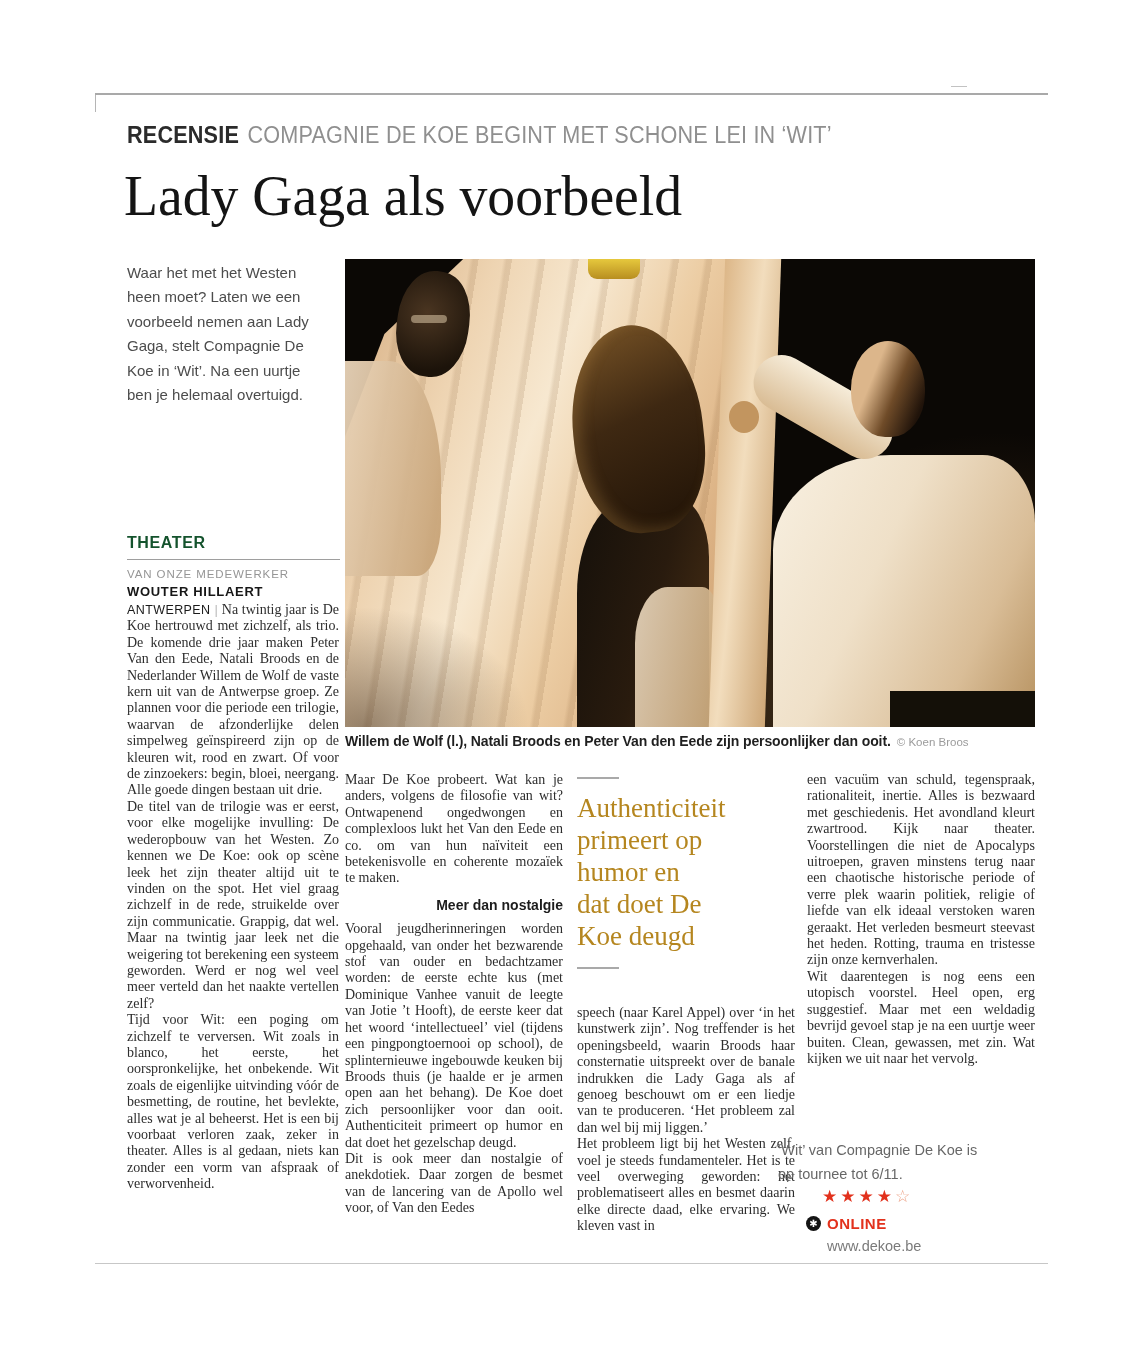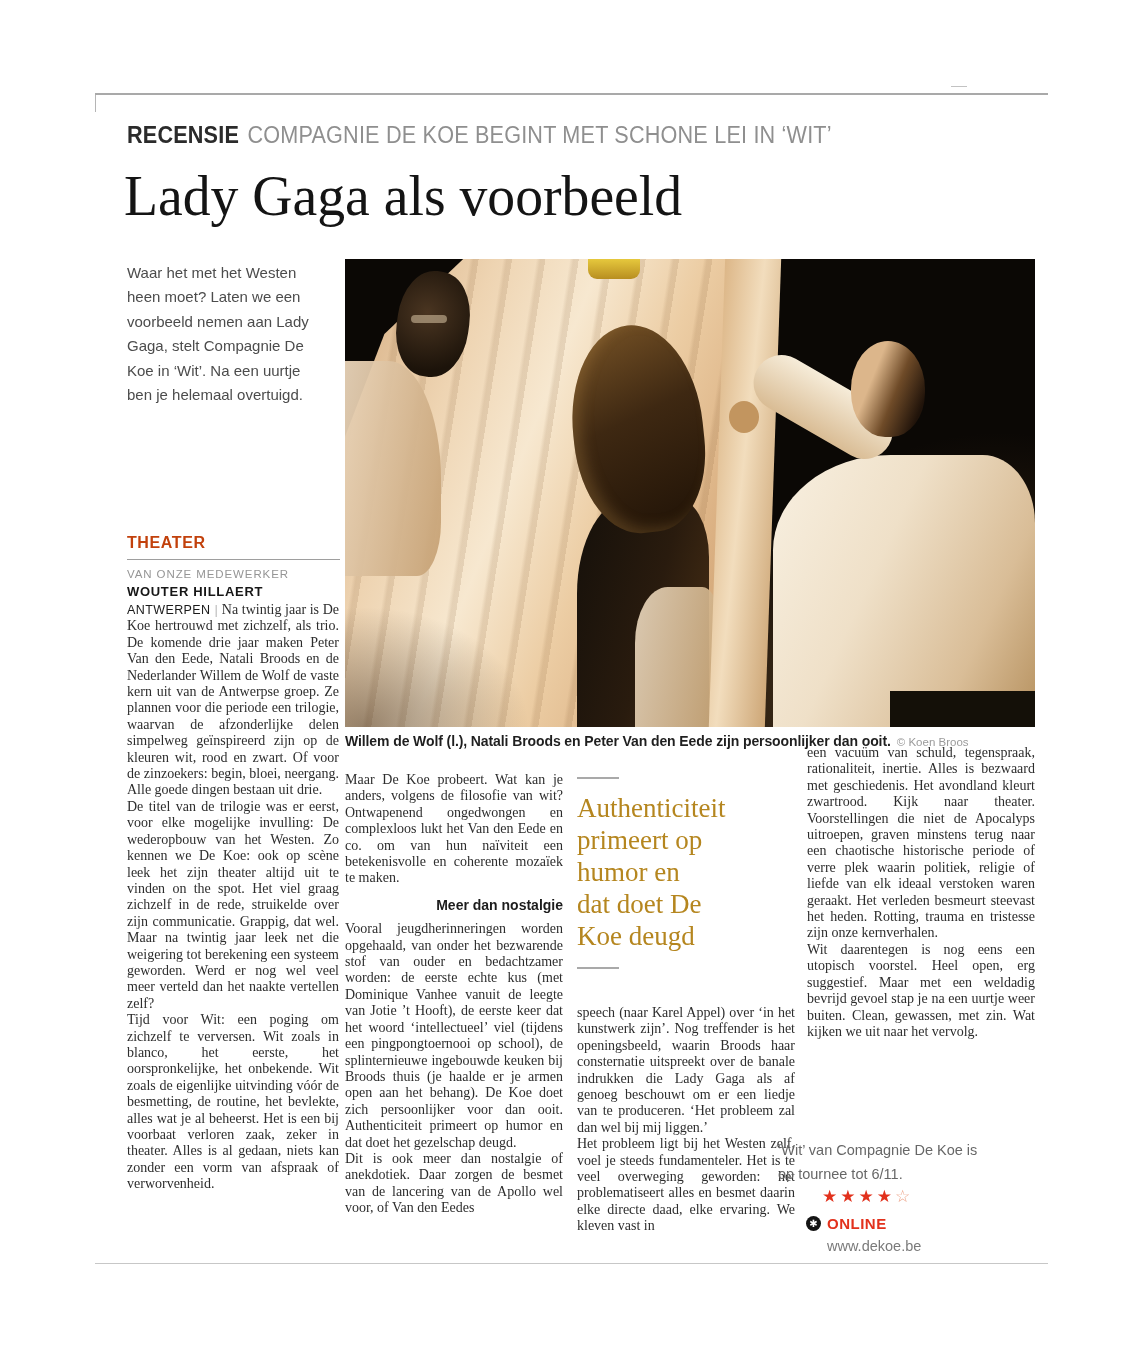--- a/index.html
+++ b/index.html
@@ -19,33 +19,33 @@
   .kicker-title{color:#8f8f8f;margin-left:9px;}
 
   
   .headline{left:124px;top:166px;margin:0;font-family:"Liberation Serif",serif;font-weight:500;
             font-size:58px;line-height:1.05;color:#141414;transform:scaleX(.96);transform-origin:0 0;white-space:nowrap;}
 
   
   .standfirst{left:127px;top:261px;width:202px;margin:0;font-size:15px;line-height:24.4px;color:#4c4c4c;}
 
   
-  .section-label{left:127px;top:534px;font-size:16px;font-weight:bold;color:#c2410c;letter-spacing:.6px;}
+  .section-label{left:127px;top:534px;font-size:16px;font-weight:bold;color:#14532d;letter-spacing:.6px;}
   .section-rule{left:127px;top:559px;width:213px;height:1px;background:#9e9e9e;}
   .byline-role{left:127px;top:568px;font-size:11.5px;color:#959595;letter-spacing:.9px;}
   .byline-name{left:127px;top:584px;font-size:13px;font-weight:bold;color:#161616;letter-spacing:.7px;}
 
   
   .bodycol{font-family:"Liberation Serif",serif;font-size:14px;line-height:16.4px;color:#2d2d2d;
            text-align:justify;overflow:hidden;}
   .bodycol p{margin:0;}
   .col1{left:127px;top:602px;width:212px;height:660px;}
   .colA{left:345px;top:772px;width:218px;height:498px;}
   .colB-text{left:577px;top:1005px;width:218px;height:260px;}
-  .colC-text{left:807px;top:745px;width:228px;height:352px;}
+  .colC-text{left:807px;top:772px;width:228px;height:352px;}
   .dateline{font-family:"Liberation Sans",sans-serif;font-weight:normal;font-size:12.5px;color:#1a1a1a;letter-spacing:.4px;}
   .datepipe{color:#b9b9b9;font-family:"Liberation Sans",sans-serif;padding:0 4px;font-size:13px;}
   .subhead{font-family:Liberation Sans, sans-serif;font-weight:bold;font-size:14px;color:#1c1c1c;
            text-indent:20px;margin:10px 0 8px 0 !important;text-align:right;}
 
   
   .photo{left:345px;top:259px;width:690px;height:468px;overflow:hidden;background:#0b0805;}
   .photo .abs{position:absolute;}
   .ph-glow{left:0;top:0;width:690px;height:468px;
      background:radial-gradient(430px 300px at 82% 96%,rgba(150,106,58,.55),transparent 70%),

